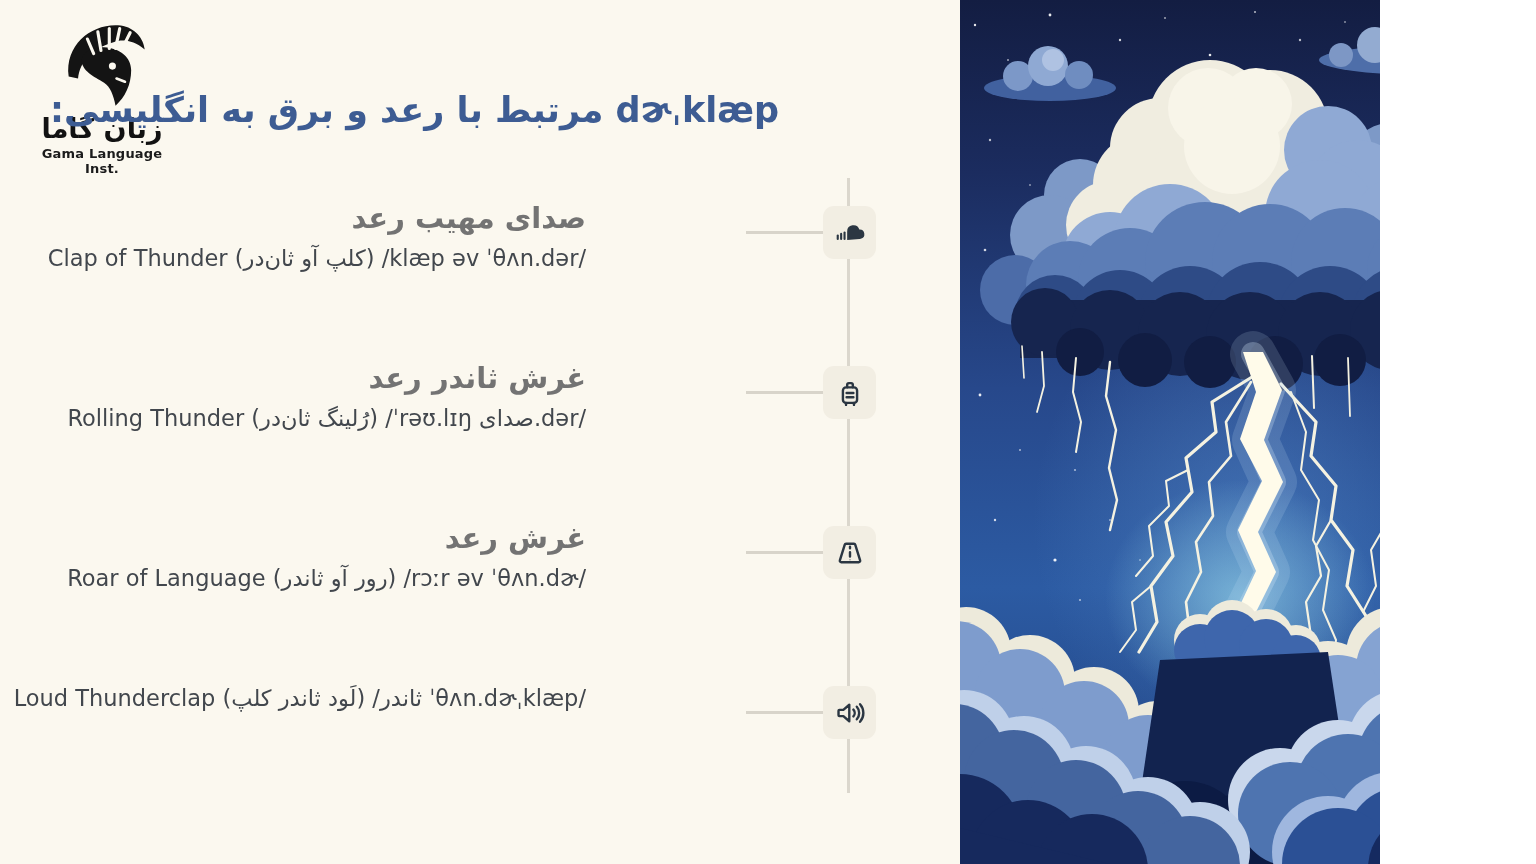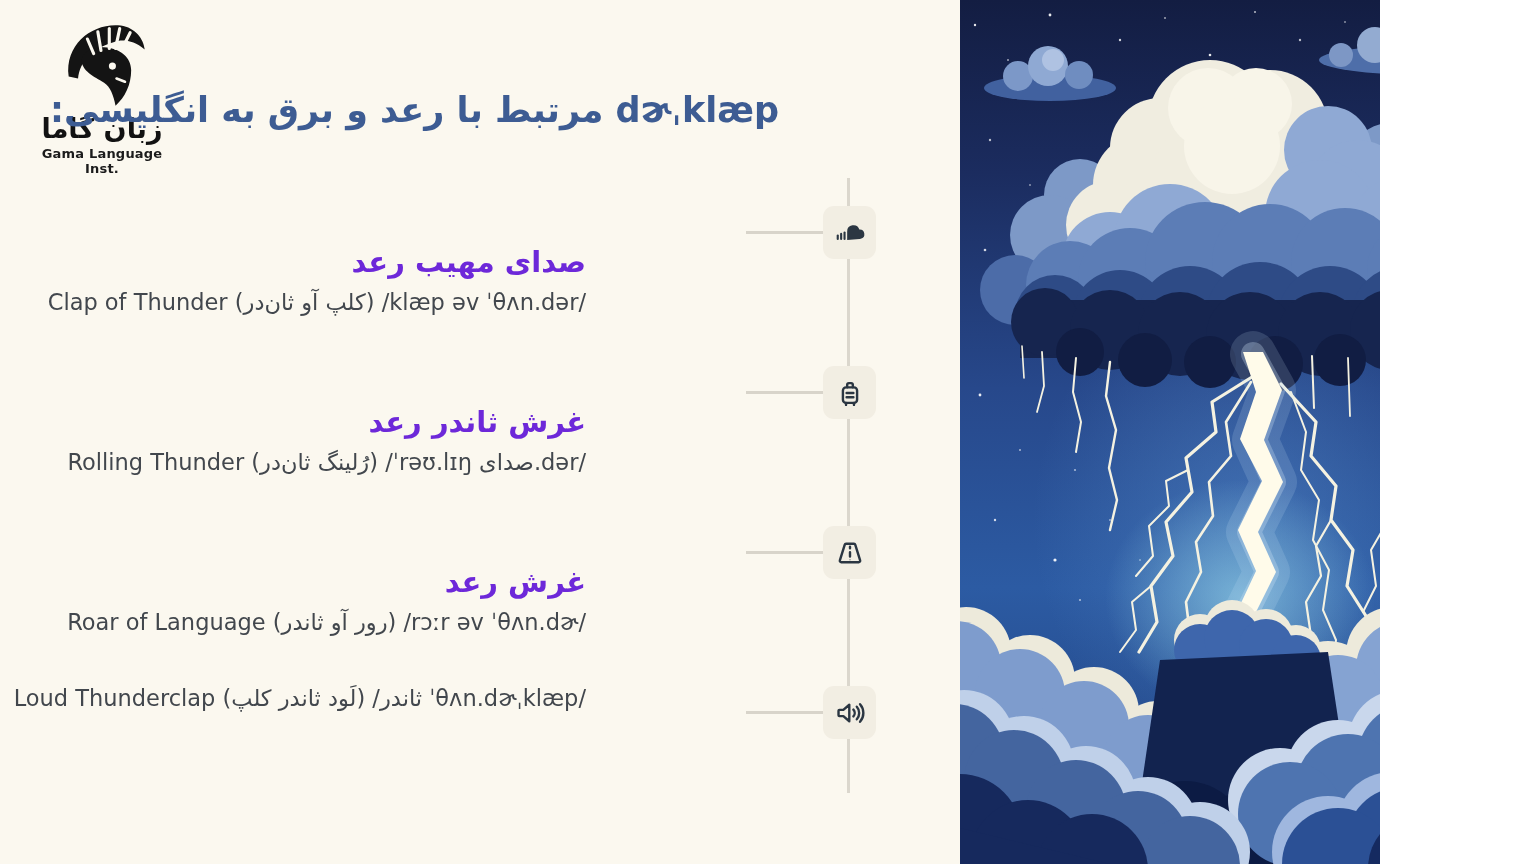--- a/index.html
+++ b/index.html
@@ -20,21 +20,21 @@
   }
   
   .vline{position:absolute;left:847px;top:178px;width:3px;height:615px;background:#DBD7CD;}
   .connector{position:absolute;left:746px;width:77px;height:3px;background:#D8D4CA;}
   .tile{
     position:absolute;left:823px;width:53px;height:53px;border-radius:11px;
     background:#F2EEE3;display:flex;align-items:center;justify-content:center;
   }
   
   .item{position:absolute;right:794px;text-align:right;white-space:nowrap;}
-  .item-heading{font-size:29px;font-weight:700;color:#6d28d9;line-height:40px;direction:rtl;margin-top:44px;}
+  .item-heading{font-size:29px;font-weight:700;color:#737373;line-height:40px;direction:rtl;}
   .item-term{display:block;margin-top:7px;font-size:22.5px;color:#42474D;direction:ltr;}
   
   .art{position:absolute;left:960px;top:0;width:576px;height:864px;}
 </style>
 </head>
 <body>
 
 <div id="stage">
 
   <div class="logo">

